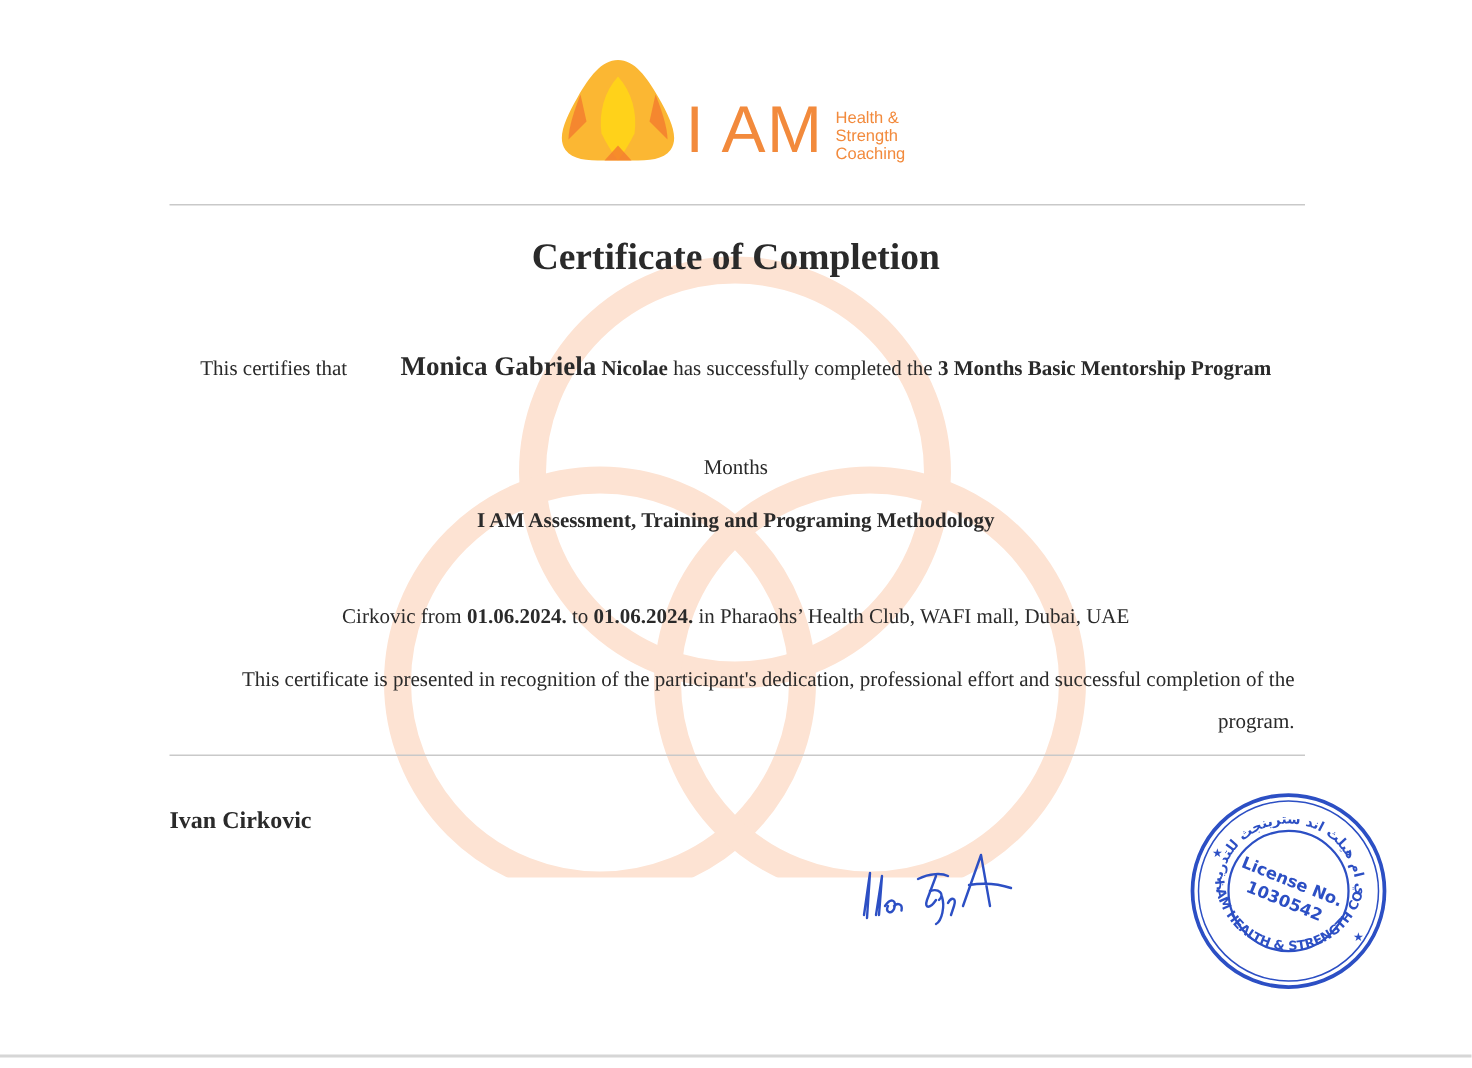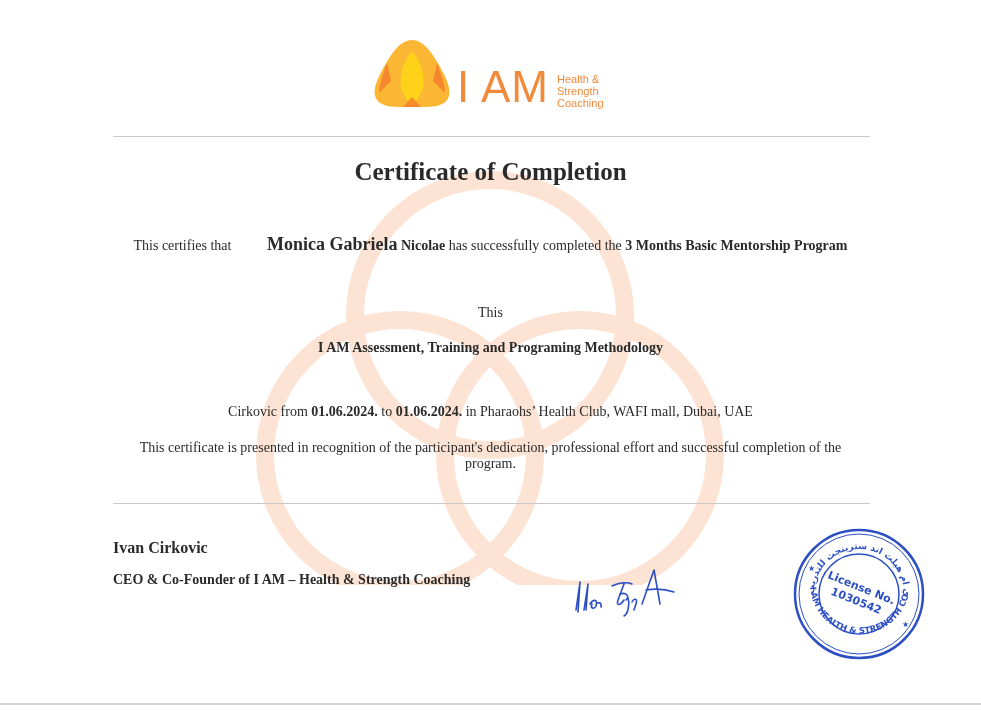--- a/index.html
+++ b/index.html
@@ -19,21 +19,21 @@
   .bottom-rule { position: absolute; left: 0; right: 0; top: 703px; height: 2px; background: #d6d6d6; }
   .title { position: absolute; left: 0; right: 0; top: 158px; text-align: center; font-size: 25px; font-weight: bold; color: #2a2a2a; }
   .line { position: absolute; left: 0; right: 0; text-align: center; font-size: 14px; color: #2a2a2a; }
   .certifies { top: 234px; }
   .certifies .name-big { font-size: 18px; font-weight: bold; margin-left: 32px; }
   .certifies .name-small { font-size: 14px; font-weight: bold; }
   .b { font-weight: bold; }
   .topic-label { top: 305px; }
   .topic { top: 340px; font-weight: bold; }
   .conducted { top: 404px; }
-  .recognition { top: 440px; left: 118px; right: 118px; line-height: 16px; }
+  .recognition { top: 440px; left: 118px; right: 118px; line-height: 28px; text-align: right; }
   .signer-name { position: absolute; left: 113px; top: 539px; font-size: 16px; font-weight: bold; color: #2a2a2a; }
   .signer-title { position: absolute; left: 113px; top: 572px; font-size: 14px; font-weight: bold; color: #2a2a2a; }
   .signature { position: absolute; left: 568px; top: 560px; width: 120px; height: 60px; }
   .stamp { position: absolute; left: 792px; top: 527px; width: 135px; height: 135px; }
 </style>
 </head>
 <body>
 
 <div class="page">
 
@@ -66,37 +66,36 @@
   <div class="title">Certificate of Completion</div>
 
   <div class="line certifies">
     <span>This certifies that</span>
     <span class="name-big">Monica Gabriela</span>
     <span class="name-small">Nicolae</span>
     <span>has successfully completed the</span>
     <span class="b">3 Months Basic Mentorship Program</span>
   </div>
 
-  <div class="line topic-label">This</div>
+  <div class="line topic-label">Months</div>
   <div class="line topic">I AM Assessment, Training and Programing Methodology</div>
 
   <div class="line conducted">
     <span>Cirkovic from</span>
     <span class="b">01.06.2024.</span>
     <span>to</span>
     <span class="b">01.06.2024.</span>
     <span>in Pharaohs’ Health Club, WAFI mall, Dubai, UAE</span>
   </div>
 
   <div class="line recognition">This certificate is presented in recognition of the participant's dedication, professional effort and successful completion of the program.</div>
 
   <div class="rule mid"></div>
 
   <div class="signer-name">Ivan Cirkovic</div>
-  <div class="signer-title">CEO &amp; Co-Founder of I AM – Health &amp; Strength Coaching</div>
 
   <svg class="signature" viewBox="0 0 120 60">
     <g fill="none" stroke="#2c4fc4" stroke-width="1.6" stroke-linecap="round" stroke-linejoin="round">
       <path d="M8 50 L12 22 M12 22 L10 52"></path>
       <path d="M16 50 L20 24 L18 50"></path>
       <path d="M22 44 C26 38 30 40 28 46 C26 50 22 48 24 44 M28 44 C30 42 34 42 33 47"></path>
       <path d="M44 26 C52 22 60 22 64 24 M56 24 L50 40 C48 46 52 46 56 40"></path>
       <path d="M52 34 C58 32 62 36 58 40 M60 38 C62 44 60 54 56 56"></path>
       <path d="M64 42 C66 38 70 38 68 44 L66 50"></path>
       <path d="M74 44 L86 10 L92 44 M78 30 C90 28 100 30 106 32"></path>

